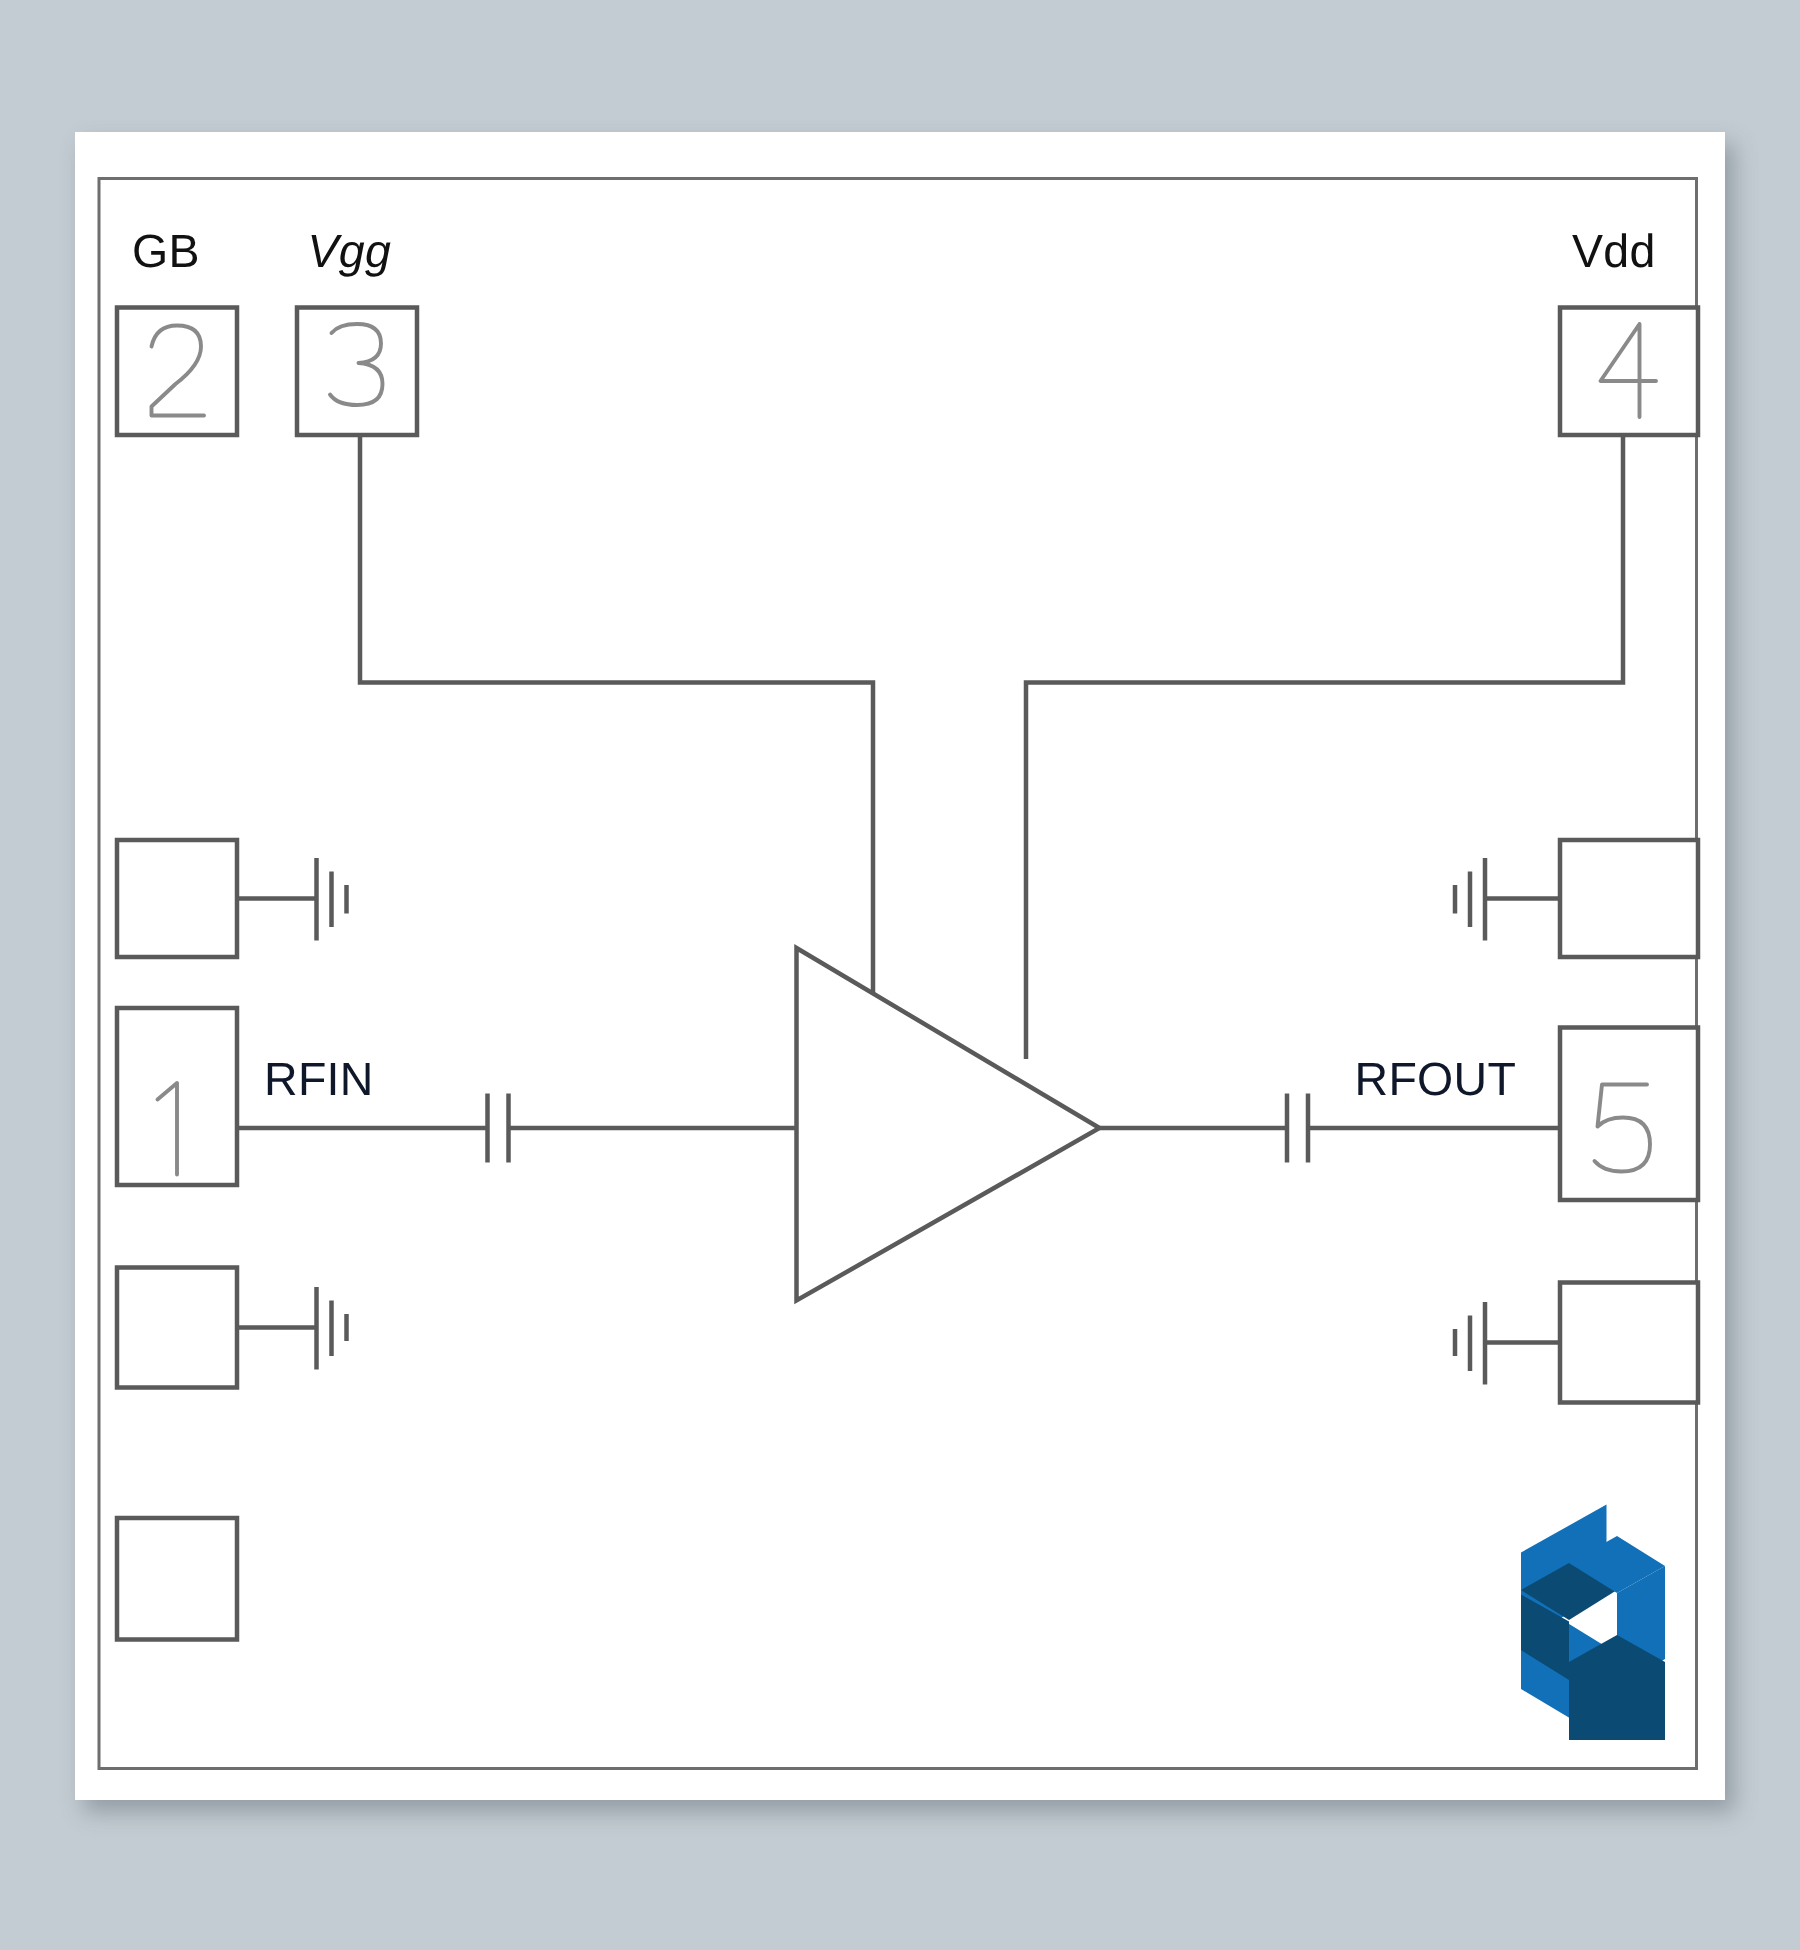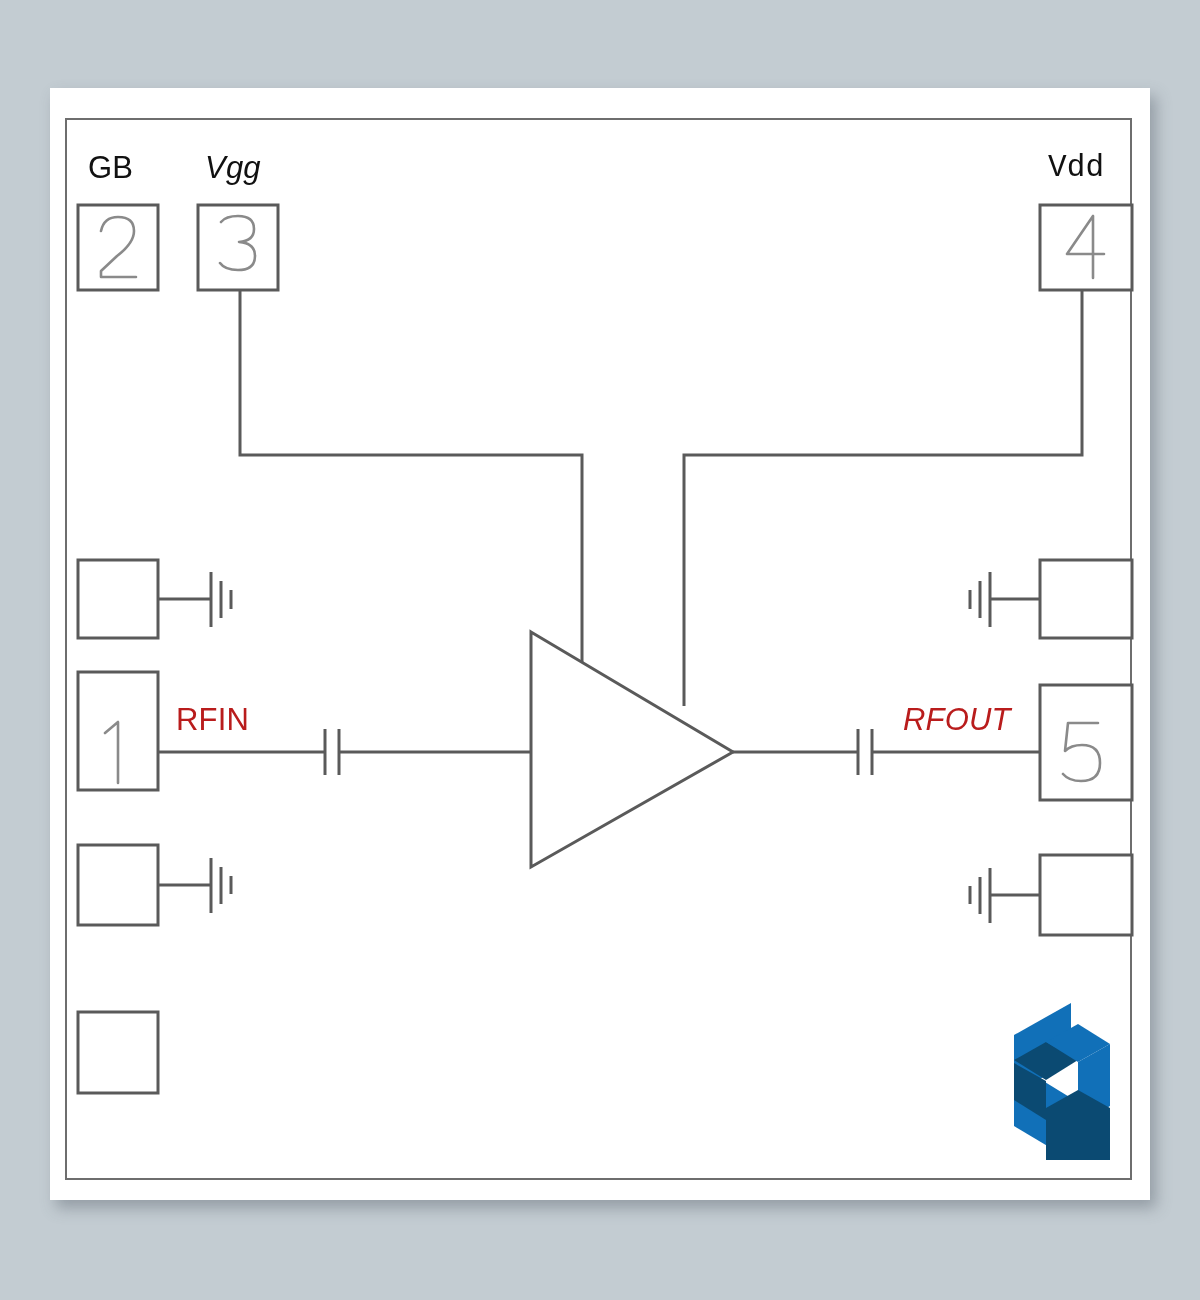--- a/index.html
+++ b/index.html
@@ -46,29 +46,29 @@
   .pin-label {
     position: absolute;
     font-size: 31px;
     color: #111111;
     white-space: nowrap;
     letter-spacing: 0.2px;
   }
   .net-label {
     position: absolute;
     font-size: 31px;
-    color: #b91c1c;
+    color: #0f172a;
     white-space: nowrap;
     letter-spacing: 0.2px;
   }
   .lbl-gb   { left: 88px;  top: 150px; }
   .lbl-vgg  { left: 205px; top: 150px; font-style: italic; }
-  .lbl-vdd  { left: 1048px;top: 150px; font-family: Liberation Mono, monospace; }
+  .lbl-vdd  { left: 1048px;top: 150px; }
   .lbl-rfin { left: 176px; top: 702px; }
-  .lbl-rfout{ left: 903px; top: 702px; font-style: italic; }
+  .lbl-rfout{ left: 903px; top: 702px; }
 </style>
 </head>
 <body>
 
 <div id="page">
 
   <div class="card"></div>
   <div class="frame"></div>
 
   <svg class="diagram-svg" viewBox="0 0 1200 1300">

